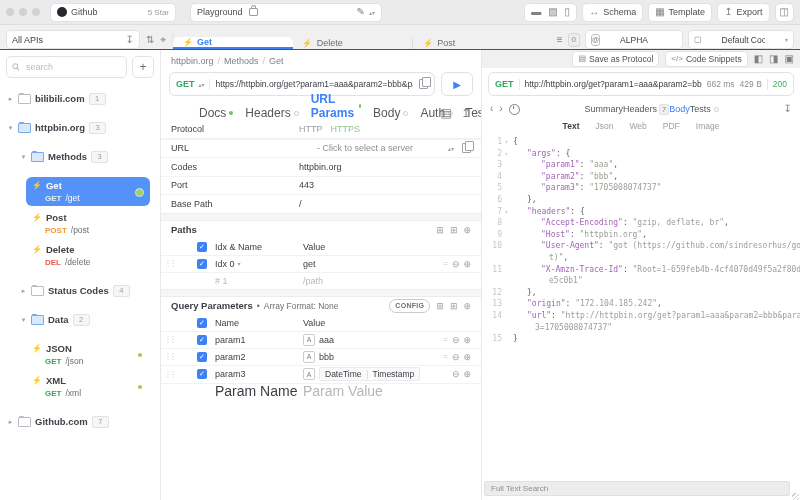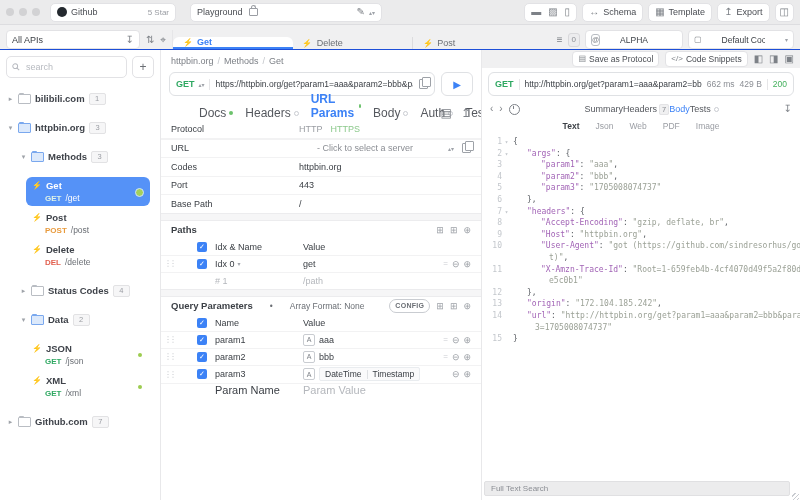--- a/index.html
+++ b/index.html
@@ -82,35 +82,35 @@
   .dot{width:4px;height:4px;border-radius:50%;display:inline-block;margin-left:3px}
   .dot-g{background:#6cc26c}
   .dot-o{border:1px solid #c9ccd1;width:3px;height:3px}
   .rt-icons{position:absolute;right:10px;display:flex;gap:9px;color:#7d8187;align-items:center}
   .kv{height:17.5px;display:flex;align-items:center;border-bottom:1px solid #f2f2f3;padding:0 10px;font-size:9px;flex-shrink:0}
   .kv .k{width:128px;color:#3c4046}
   .kv .v{flex:1;display:flex;align-items:center;gap:8px;min-width:0}
   .srv{color:#8b8e94;display:flex;align-items:center;flex:1;gap:5px}
   .https{color:var(--https-green,#8cc98c)}
   .sec-gap{height:6px;background:#f6f6f7;border-top:1px solid #ececee;border-bottom:1px solid #ececee;flex-shrink:0}
-  .sec-head{height:18px;display:flex;align-items:center;padding:0 10px;font-size:9.5px;font-weight:bold;color:#3c4046;gap:17px;flex-shrink:0}
+  .sec-head{height:18px;display:flex;align-items:center;padding:0 10px;font-size:9.5px;font-weight:bold;color:#3c4046;gap:4px;flex-shrink:0}
   .sub{font-weight:normal;color:#6a6e74;font-size:8.5px}
   .sh-icons{margin-left:auto;display:flex;gap:6px;color:#9ea2a8;font-weight:normal;font-size:9px;align-items:center}
   .config{border:1px solid #c9ccd1;border-radius:7px;font-size:7px;color:#6a6e74;padding:0 5px;height:12px;display:flex;align-items:center;font-weight:bold;letter-spacing:.3px;background:#fff}
   .trow{height:16px;display:flex;align-items:center;border-bottom:1px solid #f2f2f3;padding:0 10px;font-size:9px;position:relative;flex-shrink:0}
   .drag{position:absolute;left:3px;color:#c3c6cb;font-size:8px;letter-spacing:-3px}
   .cb{width:10px;height:10px;border-radius:2px;background:var(--accent-blue,#3c82f6);color:#fff;font-size:7px;display:inline-flex;align-items:center;justify-content:center;margin:0 8px 0 26px;flex-shrink:0}
   .cb::after{content:"✓"}
   .ncol{width:88px;display:flex;align-items:center;gap:3px;color:#3c4046}
   .vcol{flex:1;display:flex;align-items:center;gap:4px;min-width:0}
   .row-icons{display:flex;gap:4px;color:#9ea2a8;margin-left:auto;align-items:center;font-size:9px}
   .eq{color:#c9ccd1;font-size:8px}
   .type-badge{width:10px;height:10px;border:1px solid #c9ccd1;border-radius:2px;font-size:7px;color:#7d8187;display:inline-flex;align-items:center;justify-content:center;flex-shrink:0}
   .ghost{color:#b4b7bc}
-  .ph-row{height:15px;display:flex;align-items:flex-start;padding:0 10px;font-size:11px;color:#b4b7bc;flex-shrink:0}
+  .ph-row{height:15px;display:flex;align-items:flex-end;padding:0 10px;font-size:14px;color:#b4b7bc;flex-shrink:0}
   .ph-row .ncol{margin-left:44px;width:88px}
   .ts-field{display:flex;align-items:center;gap:5px;padding:1px 5px;background:#fafafb;border:1px solid #e9ecef;border-radius:2px;color:#3c4046;font-size:8.5px}
   .ts-div{width:1px;height:9px;background:#dfe1e4}
   
   .right{flex:1;background:#fff;display:flex;flex-direction:column;position:relative;overflow:hidden}
   .resp-actions{height:18px;background:#f0f0f1;display:flex;align-items:center;justify-content:flex-end;gap:6px;padding:0 6px;flex-shrink:0}
   .act-btn{height:14px;background:#fff;border:1px solid #e2e2e5;border-radius:4px;display:flex;align-items:center;gap:3px;padding:0 5px;font-size:8.5px;color:#4a4d53;white-space:nowrap}
   .respbar{margin:4px 6px;height:22px;border:1px solid #dfe1e4;border-radius:6px;display:flex;align-items:center;padding:0 6px;gap:5px;font-size:8.5px;min-width:0;flex-shrink:0}
   .respbar .rurl{flex:1;overflow:hidden;white-space:nowrap;color:#3c4046;min-width:0}
   .meta{color:#8b8e94;white-space:nowrap}

